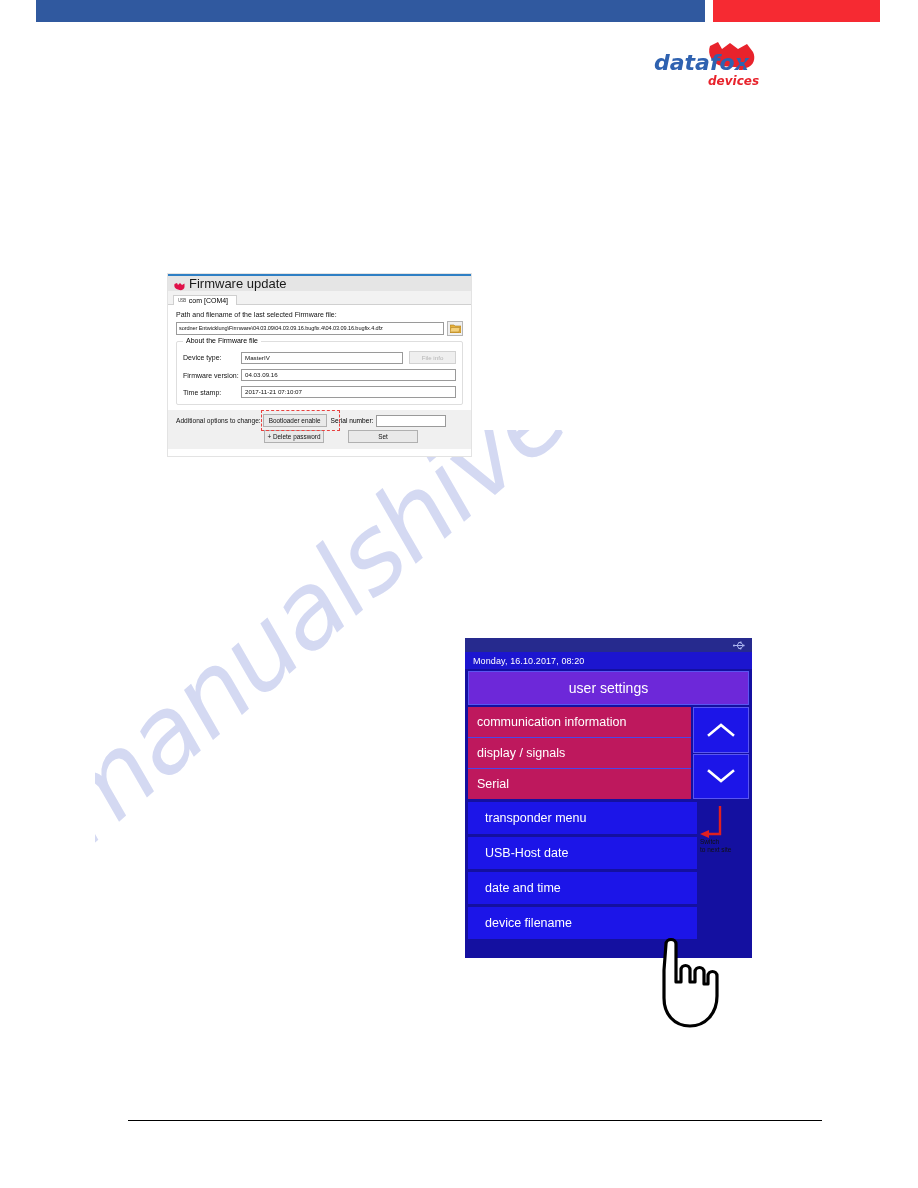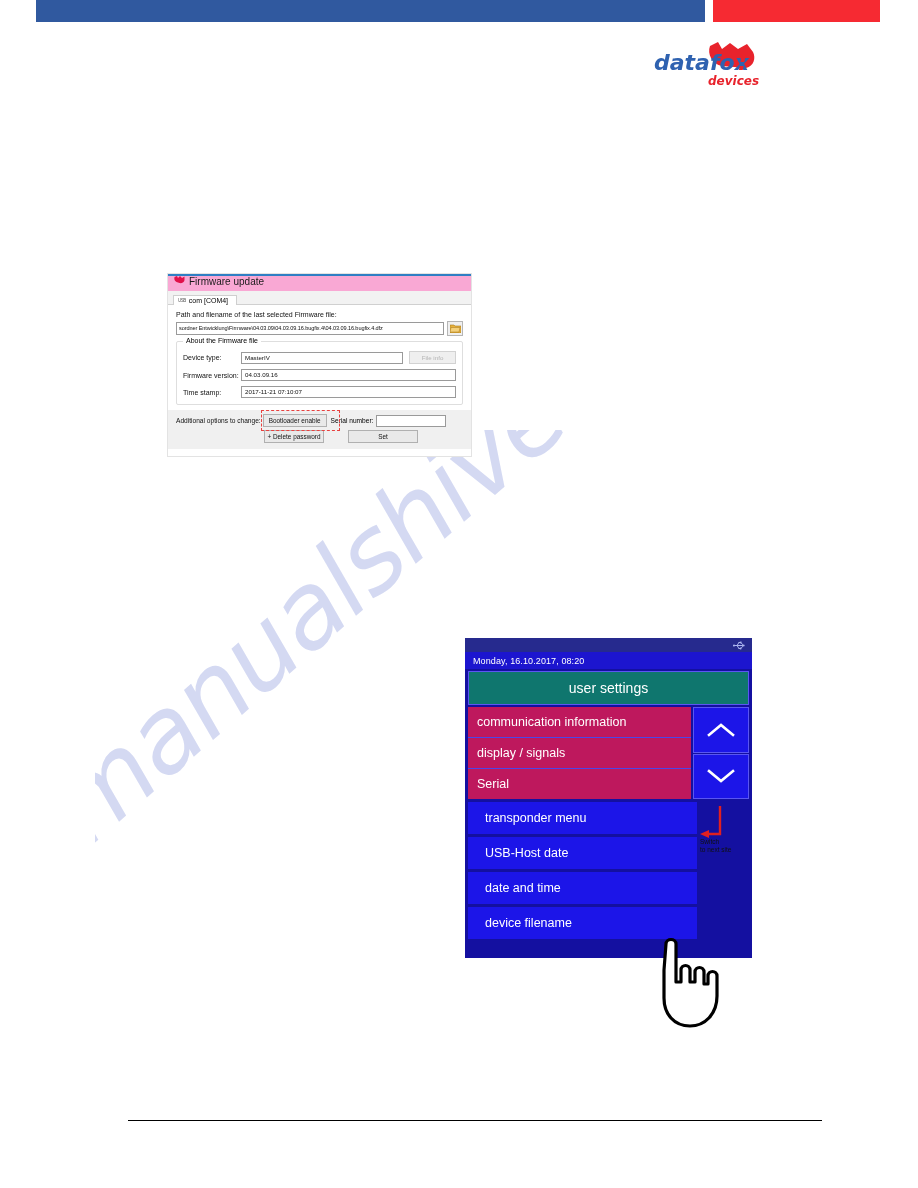--- a/index.html
+++ b/index.html
@@ -33,22 +33,22 @@
 
   
   .fw-dialog{
     position:absolute;left:168px;top:274px;width:303px;height:180px;
     background:#ffffff;
     border-top:2px solid #2f7fc4;
     box-shadow:0 0 0 1px #e3e3e3;
     font-size:7px;color:#000;
   }
   .fw-title{
-    height:15px;display:flex;align-items:flex-start;gap:4px;padding-left:6px;
-    font-size:10px;color:#1a1a1a;background:#f9a8d4;
+    height:15px;display:flex;align-items:flex-end;gap:4px;padding-left:6px;
+    font-size:13px;color:#1a1a1a;background:#e5e5e5;
   }
   .fox-mini{width:11px;height:8px;flex:0 0 auto;}
   .fw-tabstrip{
     height:13px;background:#f2f2f2;border-bottom:1px solid #d0d0d0;
     display:flex;align-items:flex-end;padding-left:5px;
   }
   .fw-tab{
     background:#ffffff;border:1px solid #cfcfcf;border-bottom:none;
     padding:1px 8px 1px 4px;font-size:7px;display:flex;align-items:center;gap:3px;
     position:relative;top:1px;
@@ -112,21 +112,21 @@
   }
   .dev-topbar{
     height:14px;background:#262a8e;display:flex;align-items:center;
     justify-content:flex-end;padding-right:6px;
   }
   .dev-date{
     height:17px;background:#1c15cf;color:#fff;font-size:9px;
     display:flex;align-items:center;padding-left:8px;letter-spacing:.1px;
   }
   .dev-header-btn{
-    margin:2px 3px;height:32px;background:#0f766e;border:1px solid #5a56f2;
+    margin:2px 3px;height:32px;background:#6d28d9;border:1px solid #5a56f2;
     color:#fff;font-size:14px;display:flex;align-items:center;justify-content:center;
   }
   .dev-scrollzone{display:flex;margin:0 3px;}
   .dev-list-top{flex:1;}
   .dev-item{
     background:#be185d;color:#fff;font-size:12.5px;
     display:flex;align-items:center;padding-left:9px;
     height:30px;border-bottom:1px solid #4a46ea;
   }
   .dev-item.last{border-bottom:none;}

